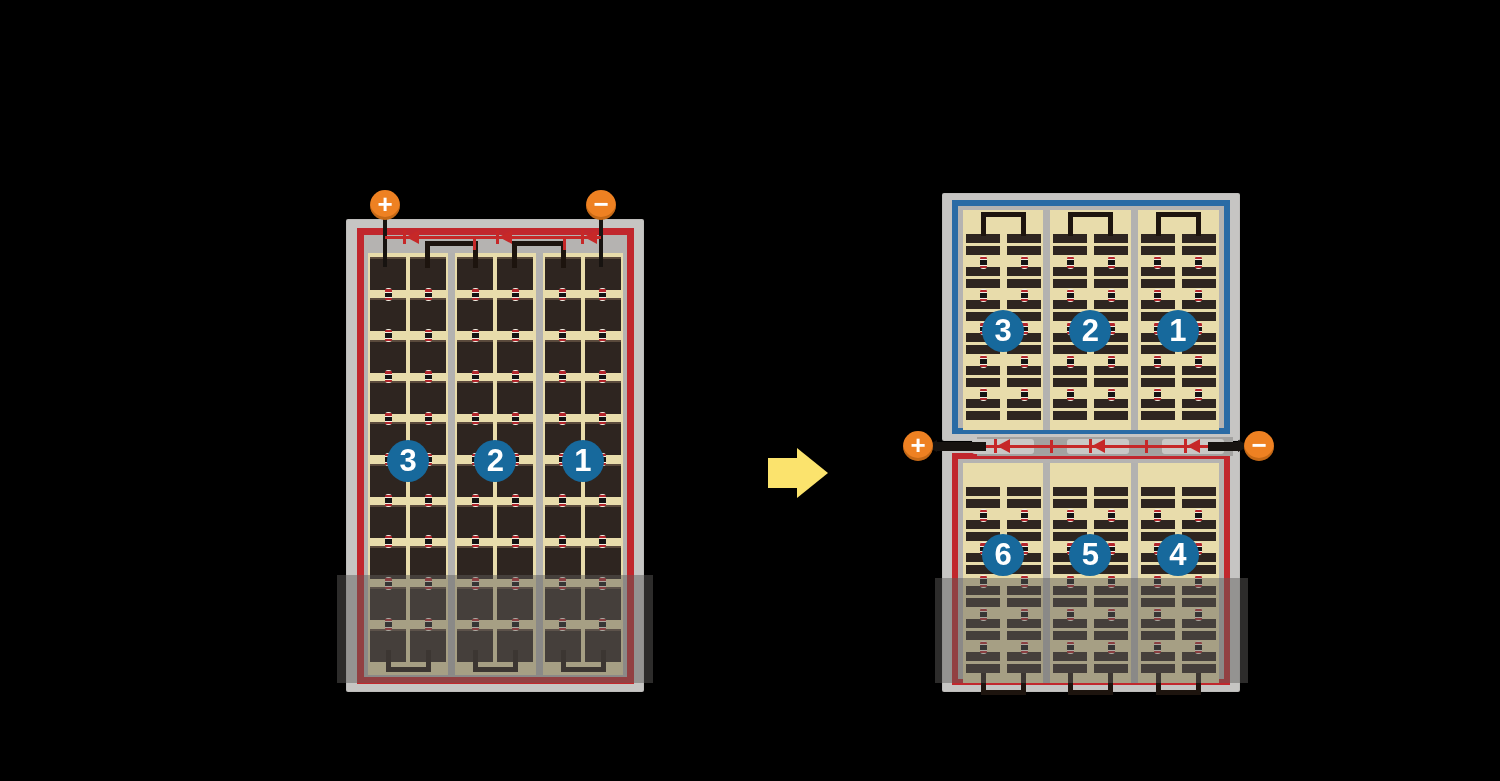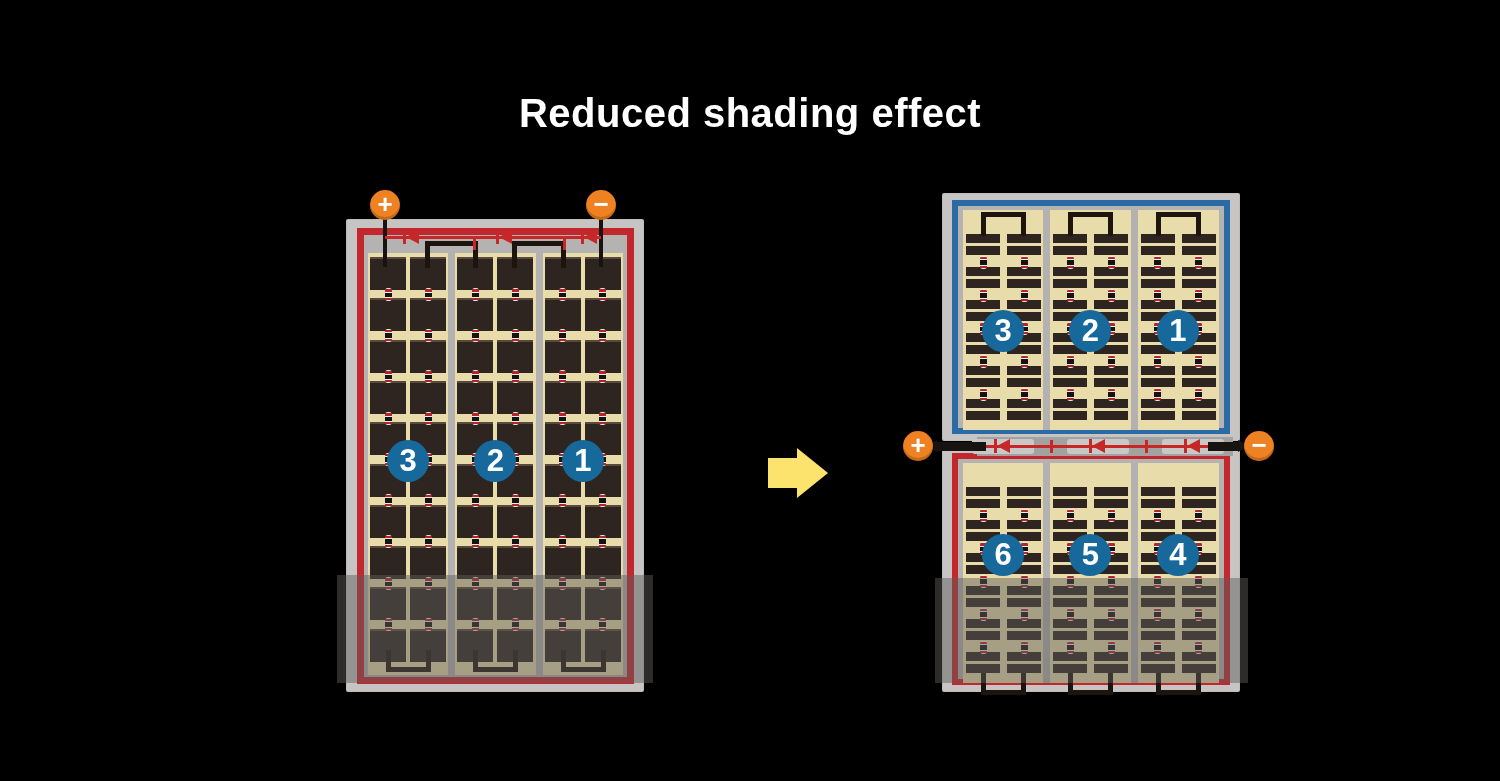--- a/index.html
+++ b/index.html
@@ -15,21 +15,20 @@
     box-shadow:inset 0 -3px 0 rgba(120,60,0,.35);}
   .dot{position:absolute;width:7px;height:13px;border-radius:3px;z-index:12;
     background:linear-gradient(#f2eee3 0 1px,#b3252b 1px 3.5px,#f2eee3 3.5px 4.5px,
                #141414 4.5px 9px,#f2eee3 9px 10px,#b3252b 10px 12px,#f2eee3 12px 13px);}
   .shade{position:absolute;z-index:50;}
 </style>
 </head>
 <body>
 
 <div id="stage">
-  <h1 id="diagram-title">Reduced shading effect</h1>
   <div id="left-panel"></div>
   <div id="arrow">
       <div class="abs" style="left: 768px; top: 458px; width: 31px; height: 30px; background: rgb(251, 227, 109);"></div>
       <div class="abs" style="left: 797px; top: 448px; width: 0px; height: 0px; border-top: 25px solid transparent; border-bottom: 25px solid transparent; border-left: 31px solid rgb(251, 227, 109);"></div>
     </div>
   <div id="right-panel"></div>
 <div class="abs" style="left: 346px; top: 219px; width: 298px; height: 473px; background: rgb(198, 197, 195); border: 1px solid rgba(152, 151, 149, 0.19); border-radius: 2px;"></div>
     <div class="abs" style="left: 357px; top: 228px; width: 277px; height: 456px; border: 7px solid rgb(193, 39, 45); background: rgb(181, 179, 177); z-index: 2;"></div>
     <div class="abs" style="left: 368px; top: 253px; width: 255px; height: 422px; background: rgb(232, 220, 171); z-index: 4;"></div>
     <div class="abs" style="left: 448.33px; top: 253px; width: 7px; height: 422px; background: rgb(179, 178, 176); z-index: 6;"></div>

